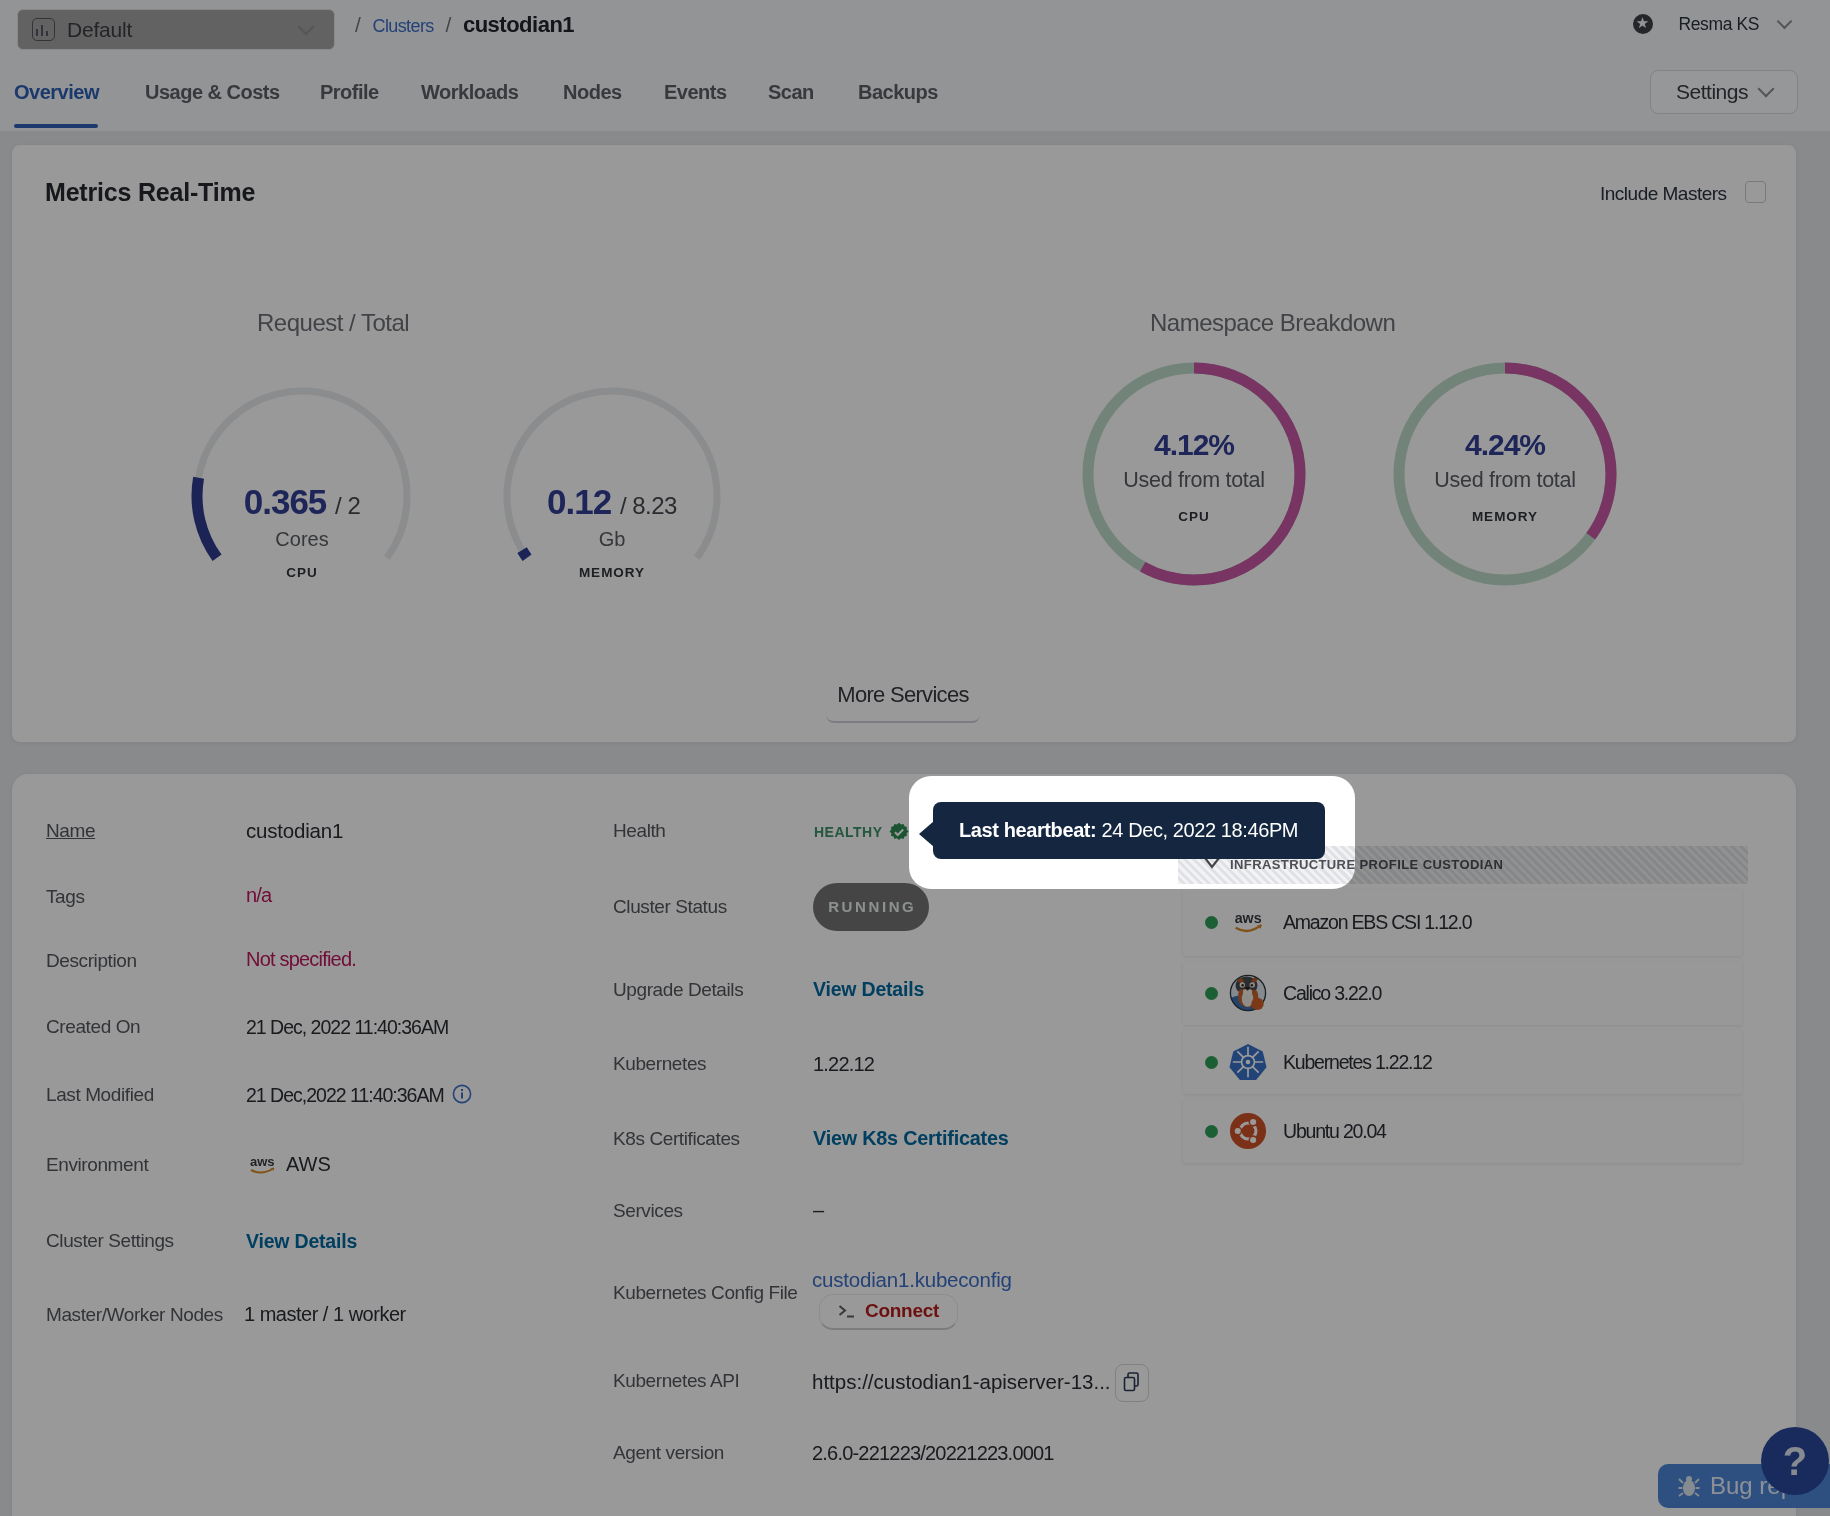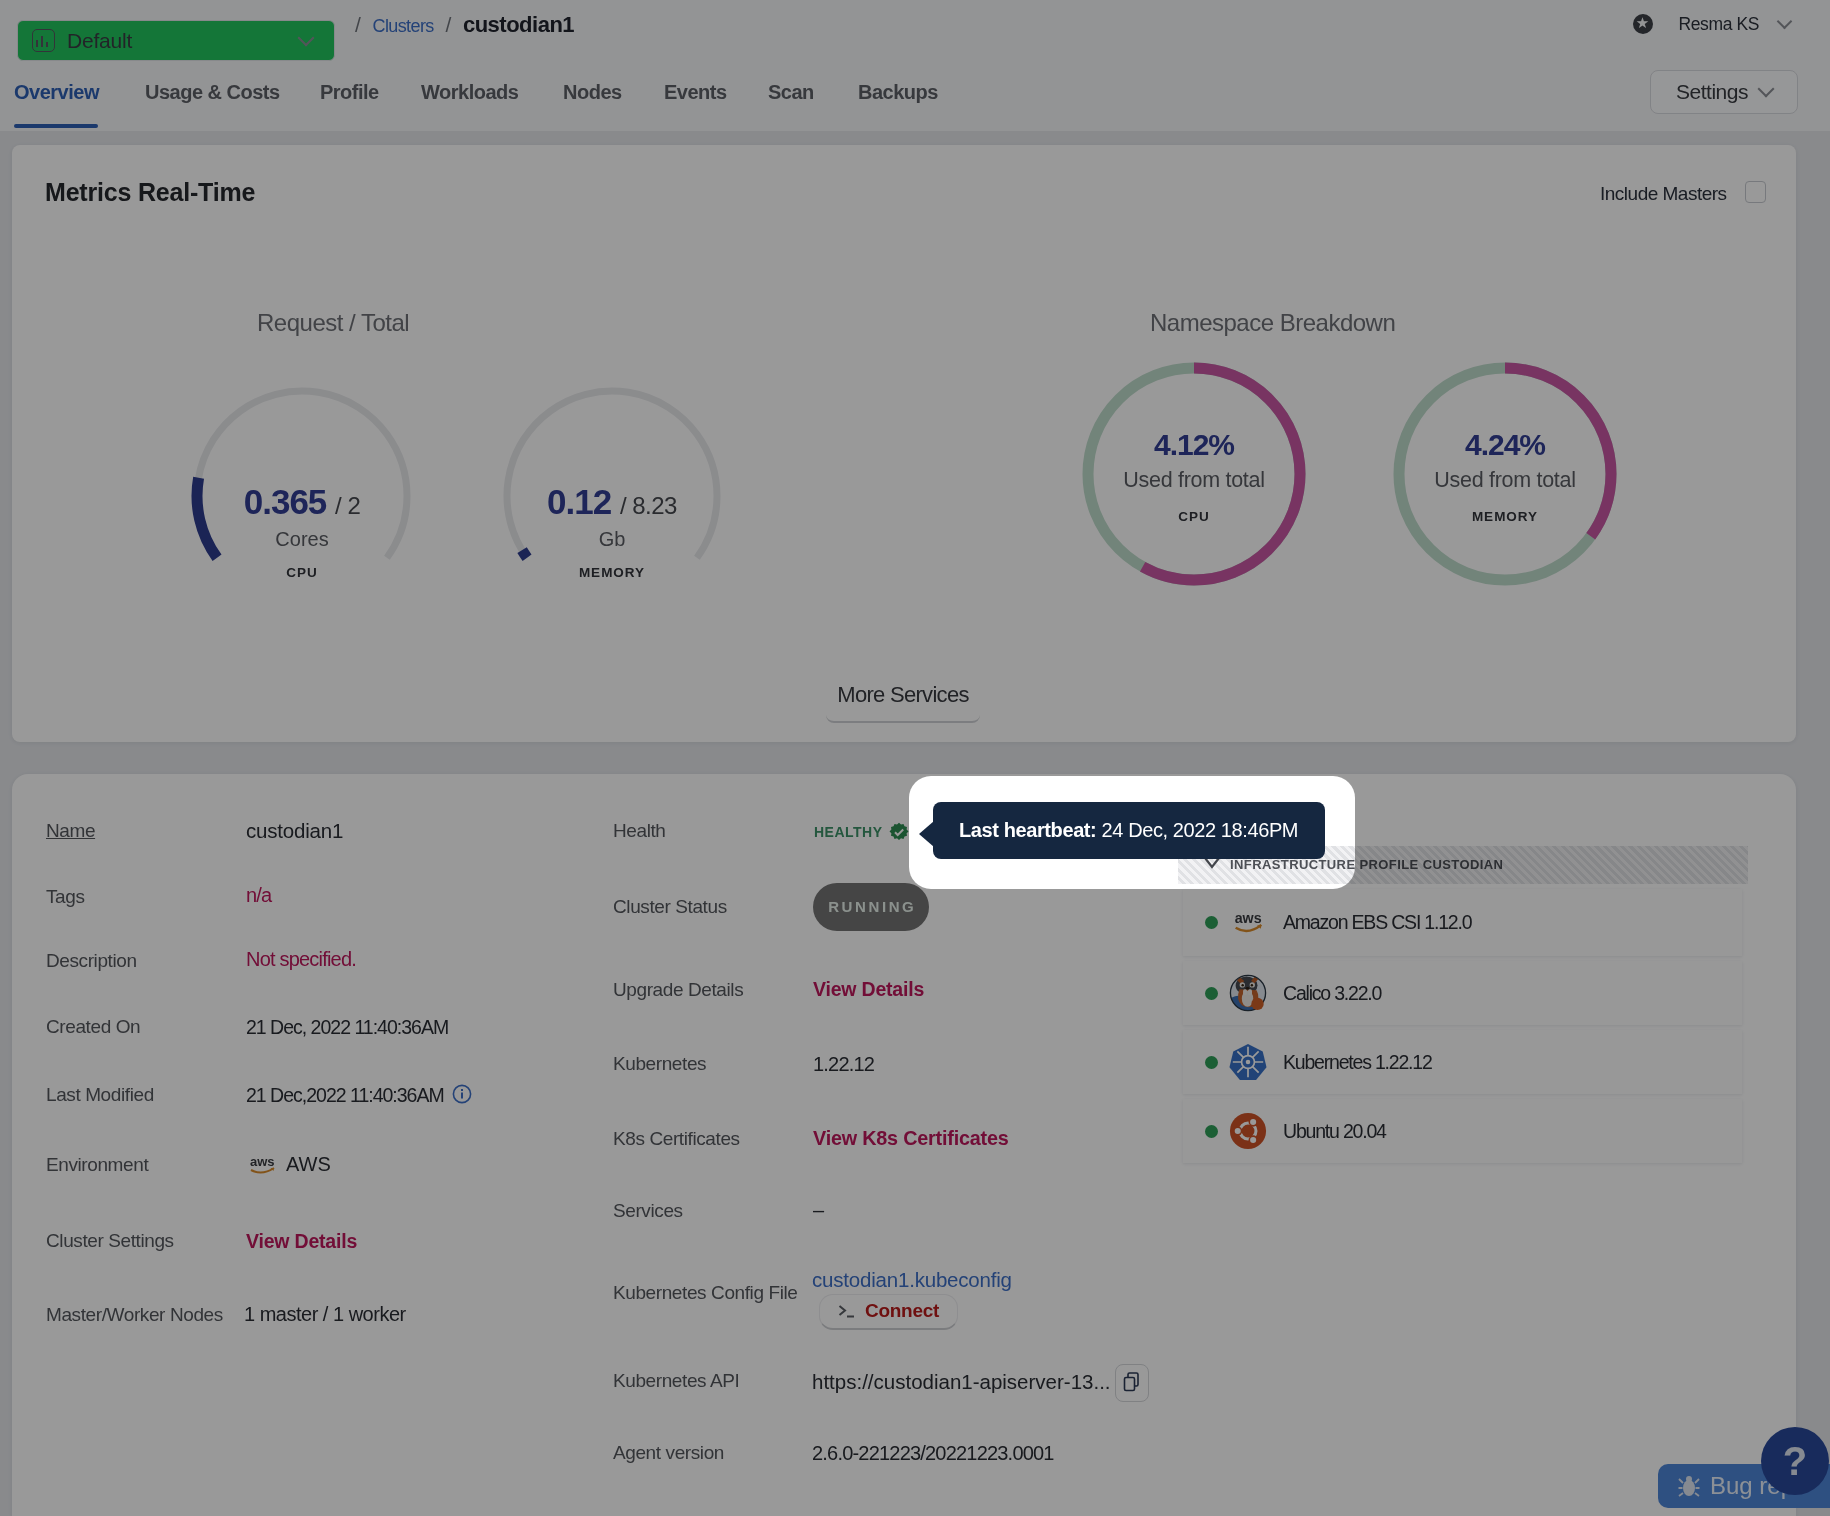--- a/index.html
+++ b/index.html
@@ -2,21 +2,21 @@
 <html><head>
 <meta charset="utf-8">
 <style>
   * { margin:0; padding:0; box-sizing:border-box; }
   html,body { width:1830px; height:1516px; }
   body { font-family:"Liberation Sans", sans-serif; background:#e4e6ea; position:relative; overflow:hidden; }
   .abs { position:absolute; }
 
   
   .topbar { position:absolute; top:0; left:0; width:1830px; height:131px; background:#f6f7f9; }
-  .projbox { position:absolute; left:17px; top:20px; width:318px; height:41px; background:#22c55e; border:1px solid #e2e4e8; border-radius:6px; display:flex; align-items:center; }
+  .projbox { position:absolute; left:17px; top:9px; width:318px; height:41px; background:#a3a3a3; border:1px solid #e2e4e8; border-radius:6px; display:flex; align-items:center; }
   .projbox .picon { width:23px; height:23px; margin-left:14px; border:1.8px solid #55585f; border-radius:5px; position:relative; }
   .projbox .picon i { position:absolute; bottom:4px; width:2px; background:#55585f; }
   .projbox .ptext { margin-left:12px; font-size:21px; color:#3a3d44; font-weight:500; letter-spacing:-0.2px; }
   .chev { display:inline-block; width:12px; height:12px; border-right:2px solid #8b8e95; border-bottom:2px solid #8b8e95; transform:rotate(45deg); }
   .projbox .chev { position:absolute; right:22px; top:11px; }
   .crumb { position:absolute; top:12px; left:355px; font-size:21px; color:#6f737a; }
   .crumb a { color:#3d6fc7; text-decoration:none; font-size:18px; letter-spacing:-0.6px; }
   .crumb b { color:#20242e; font-size:22px; font-weight:700; letter-spacing:-0.5px; }
   .user { position:absolute; top:0; right:40px; height:48px; display:flex; align-items:center; }
   .star { width:20px; height:20px; border-radius:50%; background:#3c4047; margin-right:26px; position:relative; }
@@ -50,21 +50,21 @@
   .dnum { font-size:30px; font-weight:700; color:#323f94; letter-spacing:-1px; }
   .dsub { font-size:21.5px; color:#5a5d63; margin-top:6px; letter-spacing:-0.3px; }
   .dcap { font-size:13.5px; font-weight:700; color:#32353b; letter-spacing:1px; margin-top:16px; }
 
   .morebtn { position:absolute; left:826px; top:672px; width:154px; height:51px; border-radius:8px; border-bottom:2px solid #cfd1d5; text-align:center; font-size:22px; letter-spacing:-0.7px; color:#37393f; line-height:46px; }
 
   
   .lbl { position:absolute; font-size:19px; color:#54575d; letter-spacing:-0.4px; }
   .val { position:absolute; font-size:20px; color:#2b2e35; letter-spacing:-0.8px; }
   .muted { color:#be185d; }
-  .link { color:#be185d; font-weight:600; letter-spacing:-0.2px; }
+  .link { color:#0369a1; font-weight:600; letter-spacing:-0.2px; }
 
   
   .pill { position:absolute; left:813px; top:883px; width:116px; height:48px; border-radius:24px; background:#737373; color:#e8f2ec; font-size:15px; font-weight:700; letter-spacing:2.6px; text-align:center; text-indent:2.6px; line-height:48px; }
 
   .healthy { position:absolute; left:814px; top:824px; font-size:14px; font-weight:700; color:#3c9168; letter-spacing:0.5px; }
 
   .connectbtn { position:absolute; left:819px; top:1294px; width:139px; height:36px; border:1px solid #ededf0; border-bottom:2px solid #cdcfd3; border-radius:14px; font-size:19px; font-weight:600; color:#b91c1c; text-align:center; line-height:32px; letter-spacing:-0.3px; }
 
   .copybtn { position:absolute; left:1115px; top:1364px; width:34px; height:38px; border:1px solid #d5d7db; border-radius:8px; background:#fff; }
 

